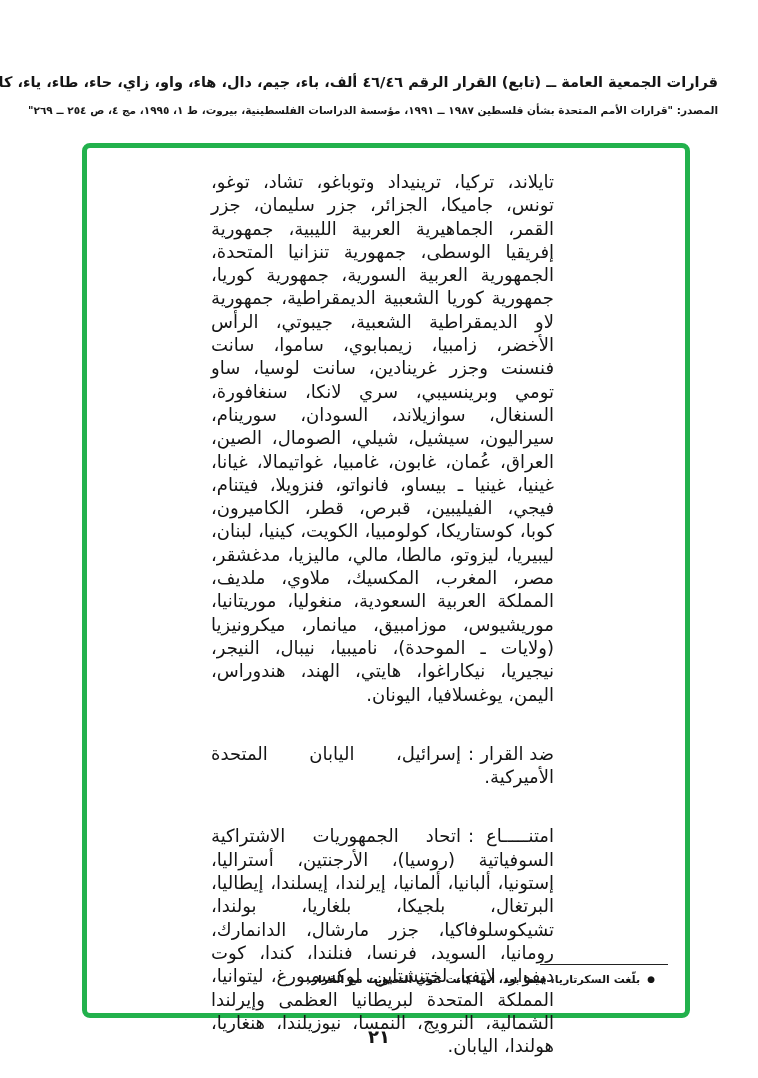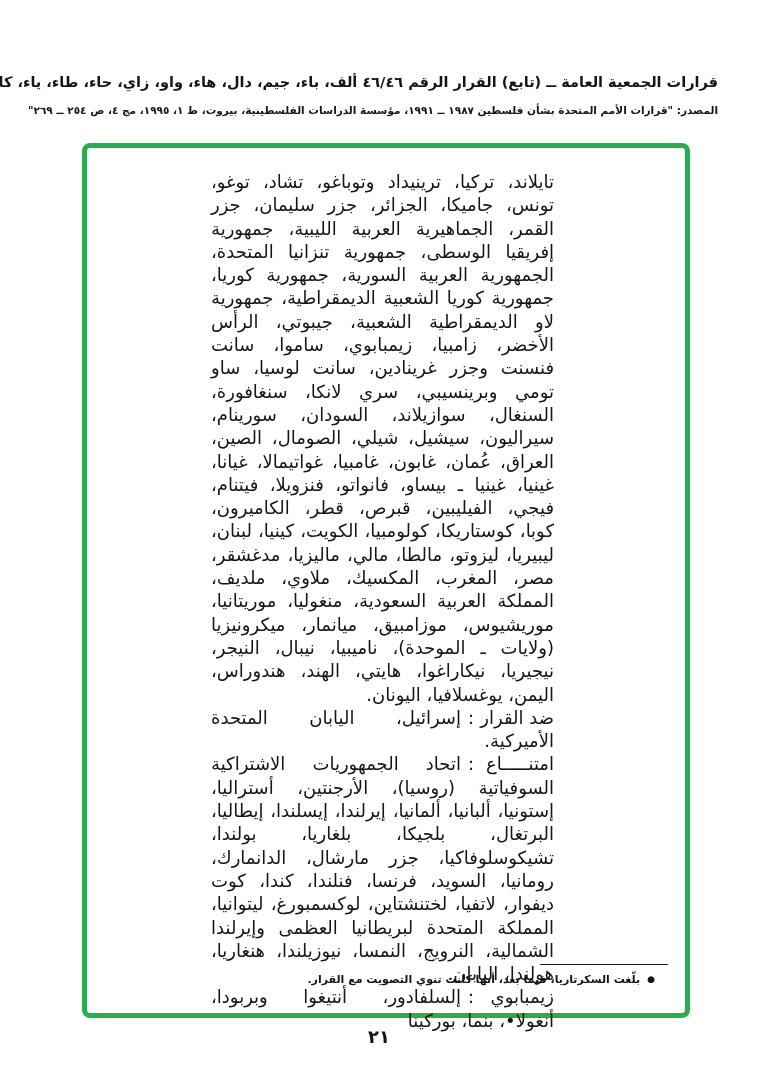--- a/index.html
+++ b/index.html
@@ -33,21 +33,21 @@
   }
   .box-content {
     position: absolute; top: 0; left: 0; right: 0;
     padding: 22px 131px 0 124px;
     direction: rtl;
     text-align: justify;
     font-size: 18px;
     line-height: 23.3px;
   }
   .box-content p { margin: 0; }
-  .vote-label { display: inline-block; width: 78px; white-space: nowrap; }
+  .vote-label { display: inline-block; width: 78px; white-space: nowrap; margin-top: 36px; }
   .vote-colon { margin: 0 2px 0 7px; }
   .footnote-rule {
     position: absolute; top: 816px; right: 17px;
     width: 128px; height: 0;
     border-top: 1.5px solid #222222;
   }
   .footnote {
     position: absolute; top: 825px; right: 30px; left: 60px;
     direction: rtl; text-align: right;
     font-size: 11px; font-weight: bold;

